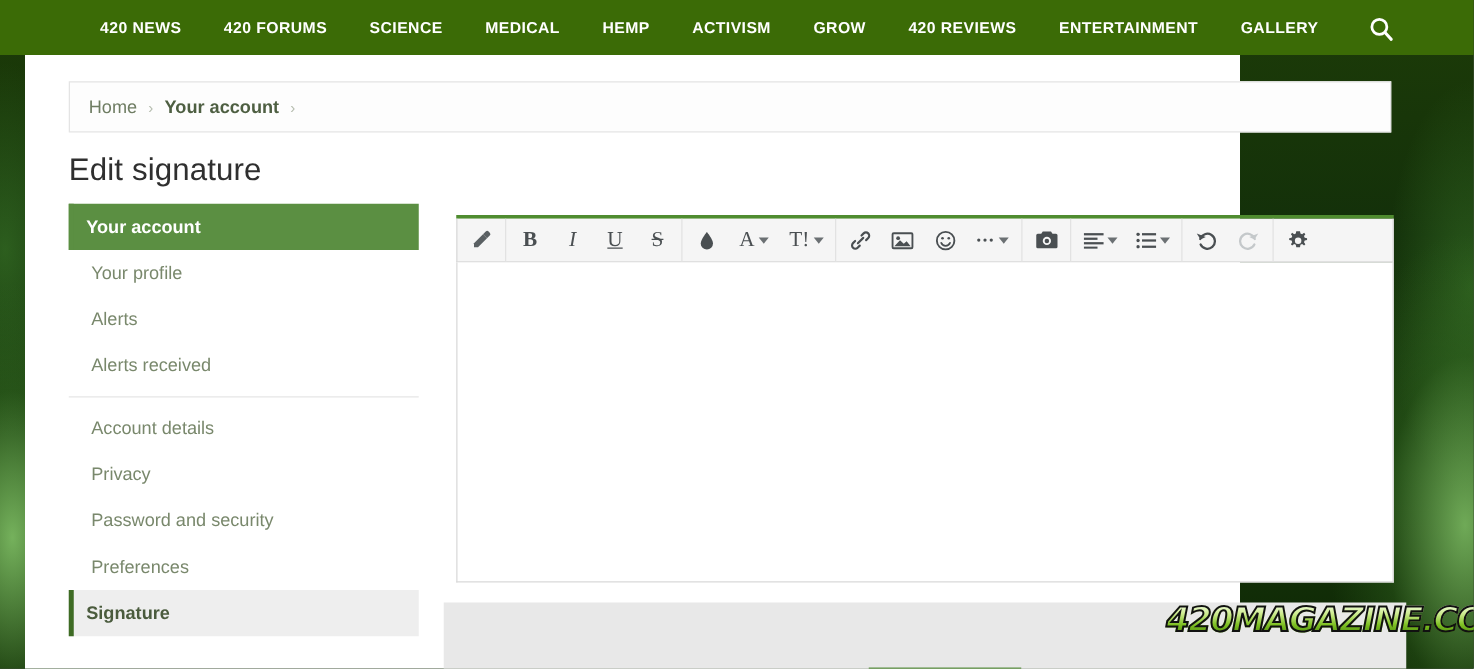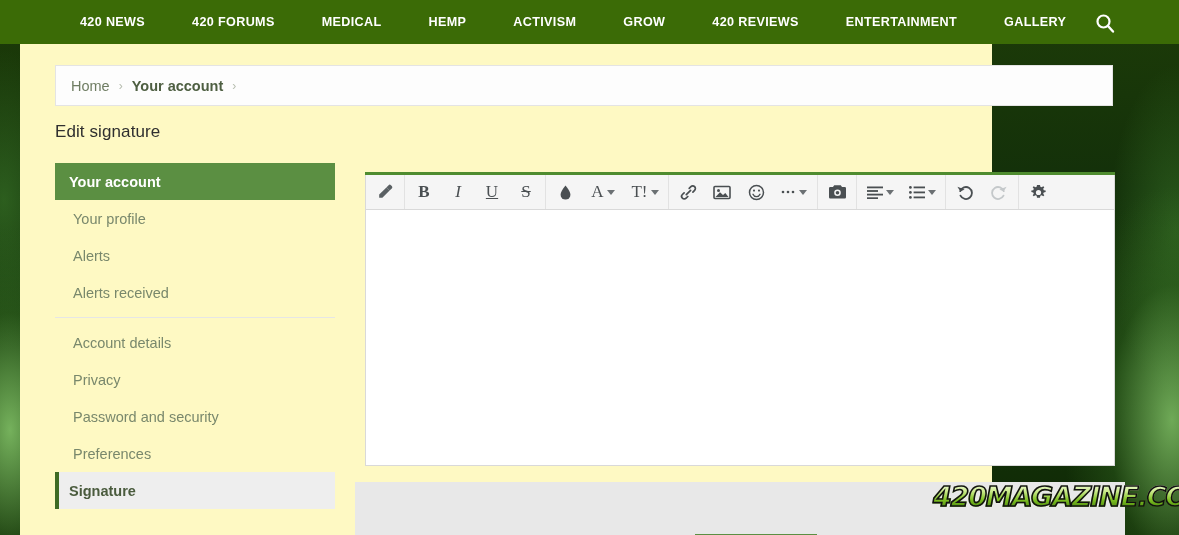--- a/index.html
+++ b/index.html
@@ -37,21 +37,21 @@
     height: 44px;
     background: #3b6b06;
     z-index: 5;
     display: flex;
     align-items: center;
   }
   .nav-items {
     display: flex;
     align-items: center;
     margin-left: 63px;
-    gap: 13px;
+    gap: 0;
   }
   .nav-item {
     color: #ffffff;
     font-size: 12.6px;
     font-weight: bold;
     letter-spacing: .35px;
     text-transform: uppercase;
     padding: 0 17px;
     line-height: 44px;
     white-space: nowrap;
@@ -67,21 +67,21 @@
   }
   .nav-search svg { display: block; }
 
   
   .sheet {
     position: absolute;
     top: 44px;
     left: 20px;
     width: 972px;
     height: 491px;
-    background: #fef9c3;
+    background: #ffffff;
     z-index: 3;
   }
 
   
   .breadcrumb {
     position: absolute;
     left: 35px;
     top: 21px;
     width: 1058px;
     height: 41px;
@@ -104,21 +104,21 @@
   .bc-sep {
     font-size: 12px;
     color: #b6bdaf;
   }
 
   
   .page-title {
     position: absolute;
     left: 35px;
     top: 78px;
-    font-size: 17px;
+    font-size: 25px;
     font-weight: normal;
     color: #2f2f2f;
     letter-spacing: .1px;
   }
 
   
   .sidebar {
     position: absolute;
     left: 35px;
     top: 119px;
@@ -268,20 +268,21 @@
 </style>
 </head>
 <body>
 
 <div class="page-bg"></div>
 
 <div class="topnav">
   <div class="nav-items">
     <div class="nav-item">420 NEWS</div>
     <div class="nav-item">420 FORUMS</div>
+    <div class="nav-item">SCIENCE</div>
     <div class="nav-item">MEDICAL</div>
     <div class="nav-item">HEMP</div>
     <div class="nav-item">ACTIVISM</div>
     <div class="nav-item">GROW</div>
     <div class="nav-item">420 REVIEWS</div>
     <div class="nav-item">ENTERTAINMENT</div>
     <div class="nav-item">GALLERY</div>
   </div>
   <div class="nav-search">
     <svg width="22" height="22" viewBox="0 0 22 22">

